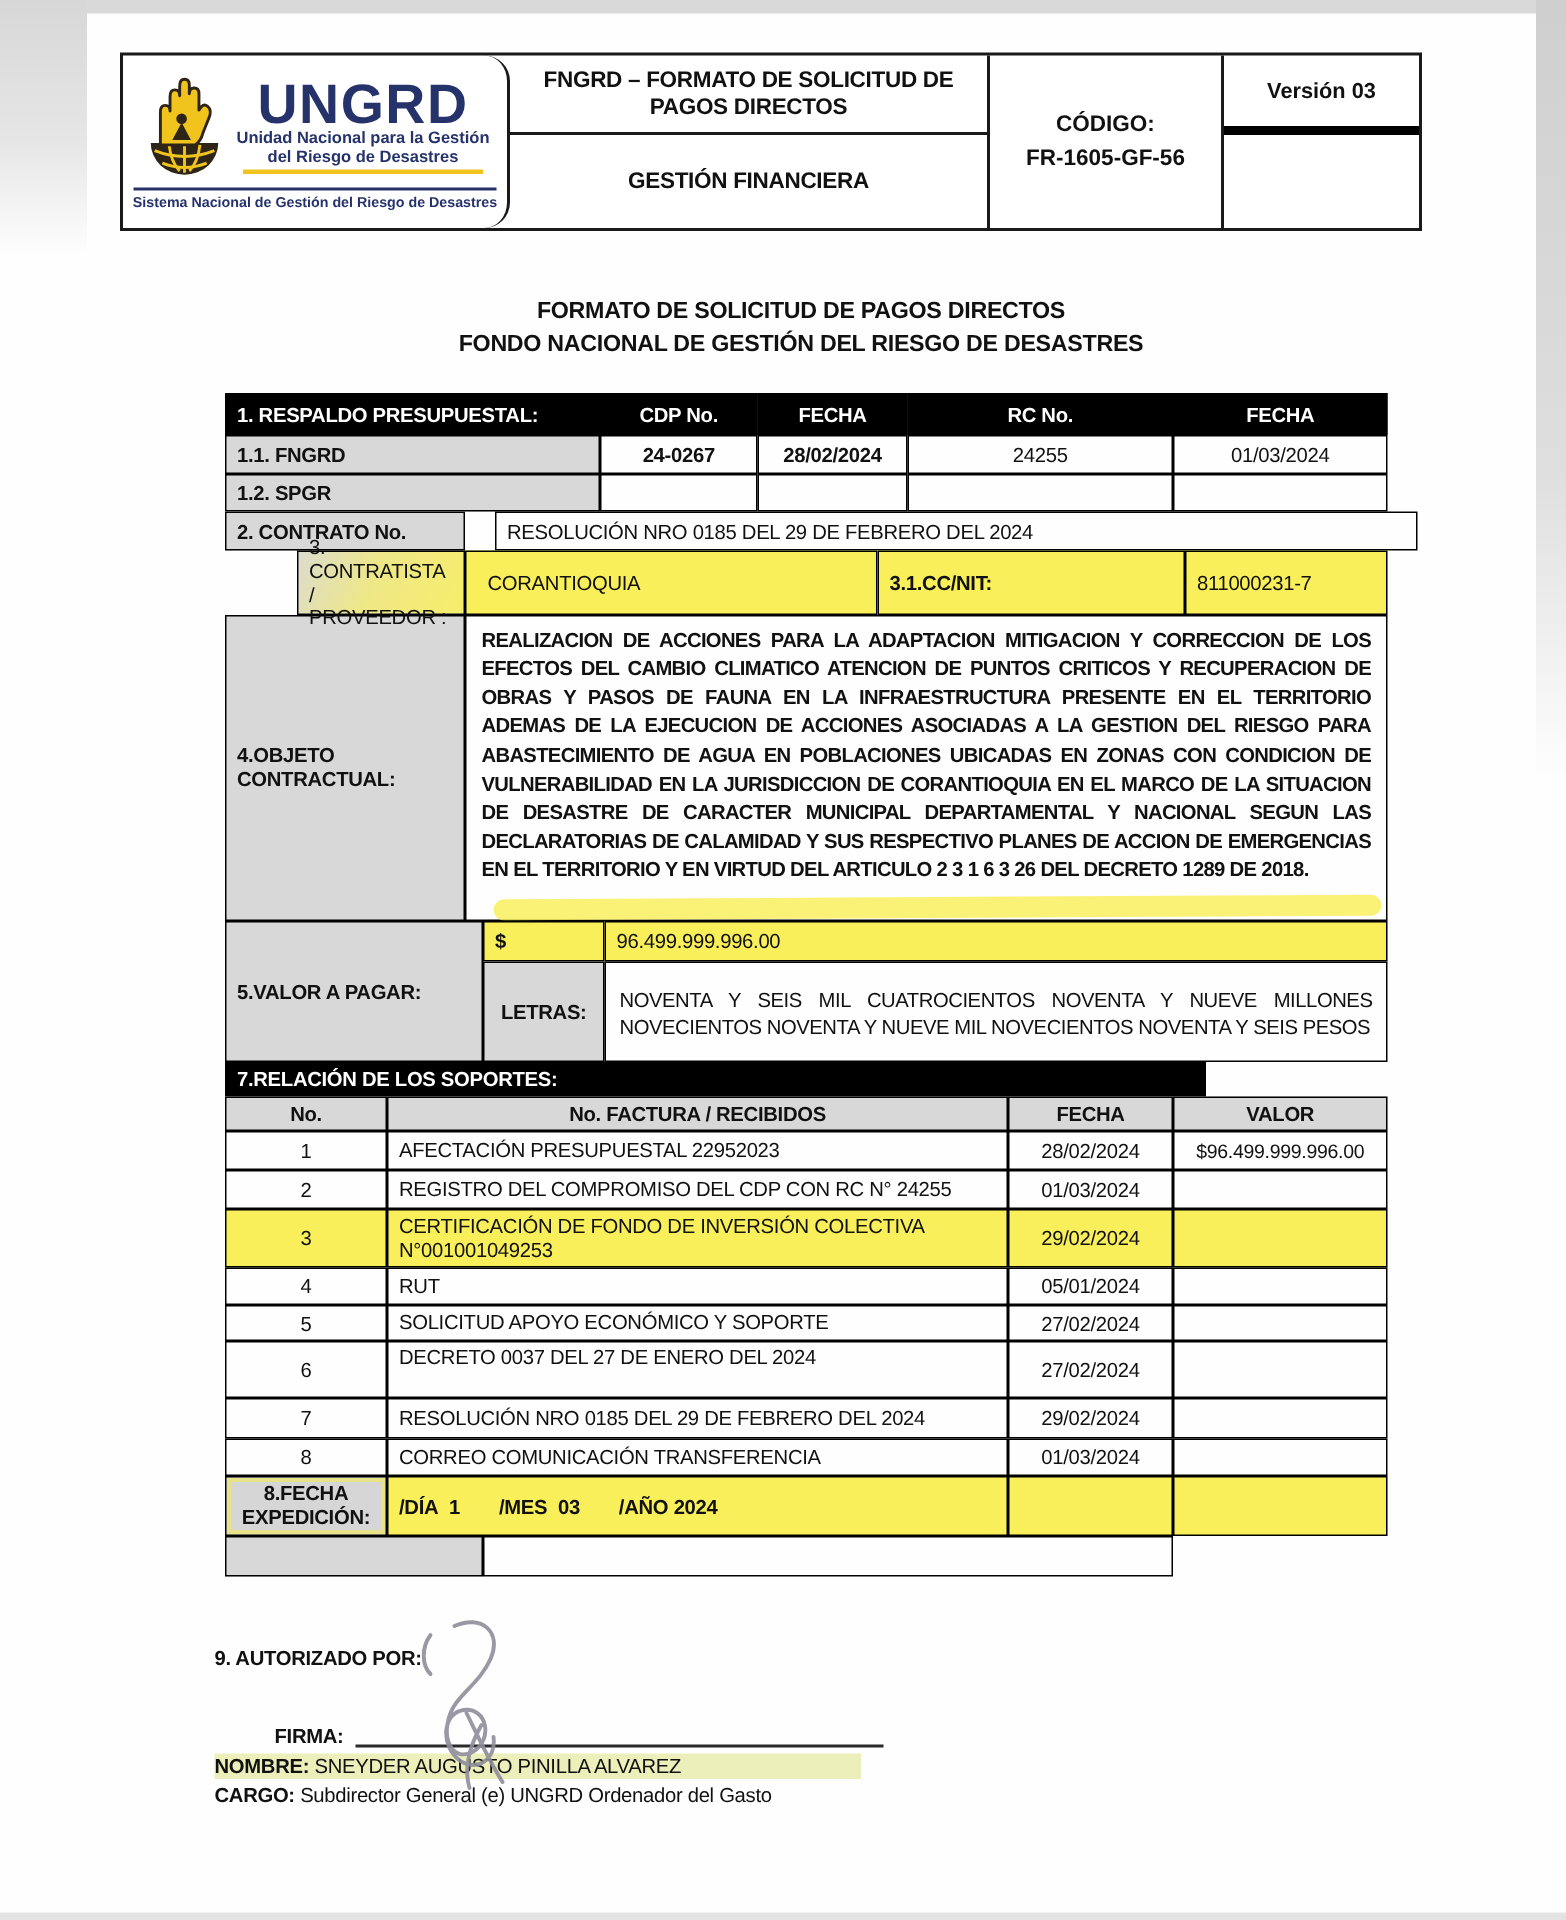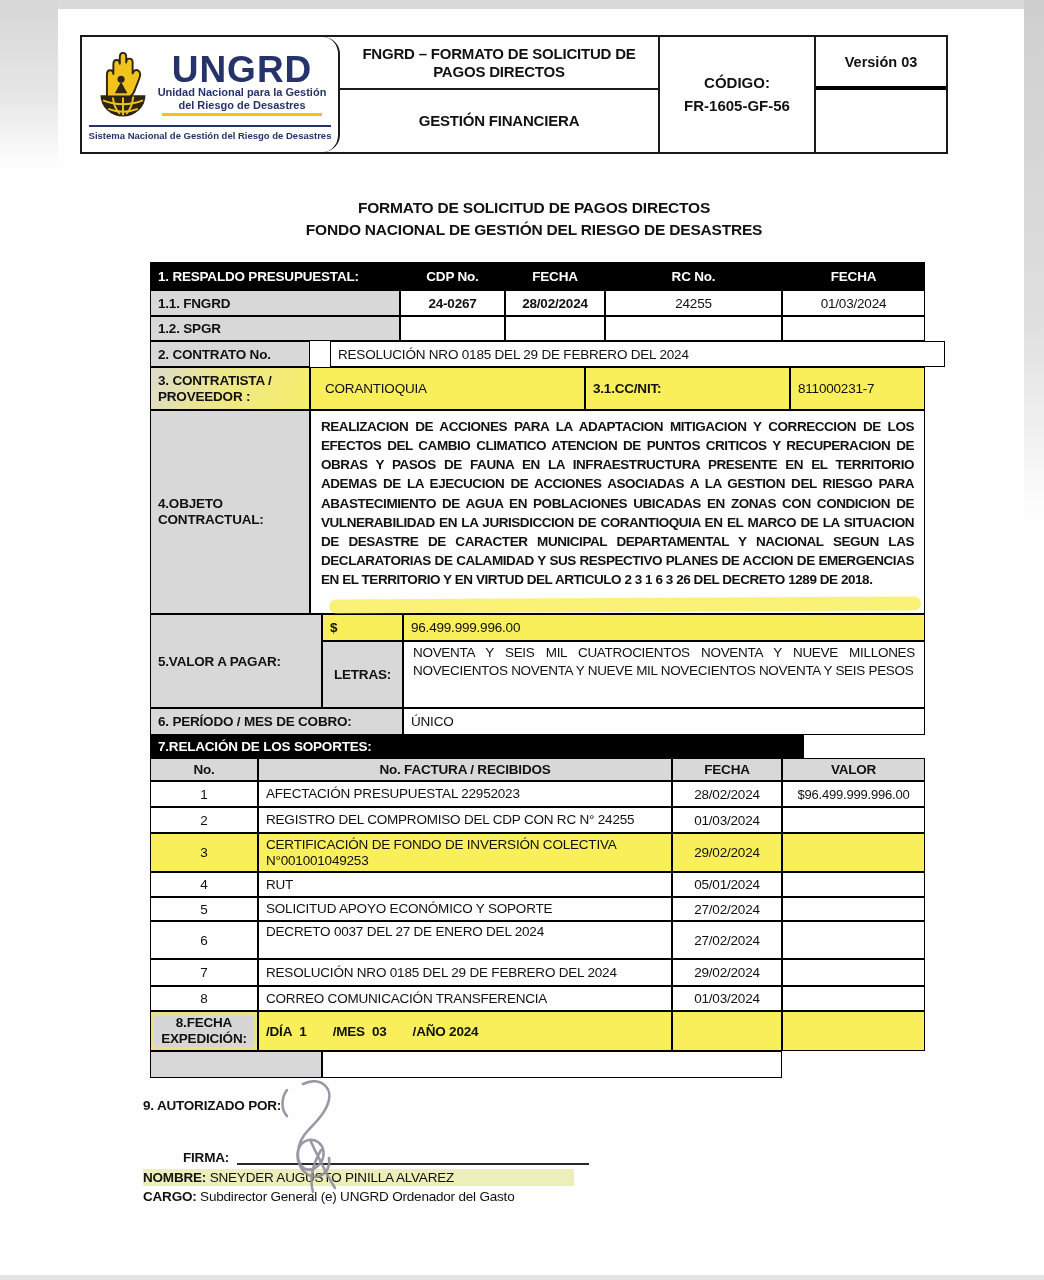--- a/index.html
+++ b/index.html
@@ -30,50 +30,50 @@
   .logo-sub{font-size:11px;font-weight:bold;color:#26336b;text-align:center;line-height:1.15;}
   .logo-goldbar{width:160px;height:3px;background:#f0c41c;margin-top:2px;}
   .logo-sys{font-size:9.5px;font-weight:bold;color:#26336b;margin-top:4px;border-top:2px solid #26336b;padding-top:3px;}
   .title-cell{display:grid;grid-template-rows:53px 1fr;}
   .title-top,.title-bottom{display:flex;align-items:center;justify-content:center;text-align:center;
     font-weight:bold;font-size:15px;letter-spacing:-0.2px;line-height:1.2;padding:0 14px;}
   .title-top{border-bottom:2px solid #1a1a1a;}
   .code-cell{display:flex;flex-direction:column;align-items:center;justify-content:center;
     font-weight:bold;font-size:15px;line-height:1.5;}
   .ver-cell{display:grid;grid-template-rows:53px 1fr;}
-  .ver-top{display:flex;align-items:center;justify-content:center;font-weight:bold;font-size:14.5px;border-bottom:4px solid #000000;}
+  .ver-top{display:flex;align-items:center;justify-content:center;font-weight:bold;font-size:14.5px;border-bottom:6px solid #000000;}
   .ver-bottom{display:flex;align-items:center;justify-content:center;font-size:13.5px;}
 
   
   .doc-title{position:absolute;left:134px;top:197px;width:800px;text-align:center;
     font-weight:bold;font-size:15.5px;letter-spacing:-0.2px;line-height:1.45;}
 
   
   .form{position:absolute;left:150px;top:262px;width:654px;font-size:13.5px;letter-spacing:-0.2px;}
   .tbl{display:grid;}
   .c{border:1px solid #000;display:flex;align-items:center;padding:1px 7px;box-sizing:border-box;min-width:0;}
   .c.center{justify-content:center;text-align:center;padding:1px 2px;}
   .lbl{font-weight:bold;background:#d8d8d8;}
   .dark{background:#000;color:#fff;font-weight:bold;}
   .val{font-weight:normal;}
   .bold{font-weight:bold;}
   .hl{background:#f8ef5a;}
   .s1{grid-template-columns:250px 105px 100px 177px 143px;grid-template-rows:28px 26px 25px;}
   .s2{grid-template-columns:160px 615px;grid-template-rows:26px;gap:20px;}
   .s3{grid-template-columns:160px 275px 205px 135px;grid-template-rows:43px;position:relative;}
-  .s3 .lbl3{background:linear-gradient(115deg,#dcdccf 0%,#eee788 45%,#f6ee69 100%);font-weight:bold;line-height:1.15;}
+  .s3 .lbl3{background:linear-gradient(115deg,#dcdccf 0%,#eee788 45%,#f6ee69 100%);font-weight:normal;line-height:1.15;margin-left:48px;}
   .s4{grid-template-columns:160px 615px;grid-template-rows:204px;}
   .obj-lbl{align-items:center;font-weight:bold;line-height:1.2;}
   .obj-val{position:relative;font-weight:bold;font-size:13.5px;letter-spacing:-0.45px;
     text-align:justify;line-height:1.42;padding:6px 10px;display:block;}
   .obj-swipe{position:absolute;left:18px;right:3px;bottom:1px;height:14px;background:rgba(248,238,74,0.75);
     border-radius:8px;transform:rotate(-0.3deg);}
   .s5{grid-template-columns:172px 81px 522px;grid-template-rows:27px 67px;}
   .s5 .vlbl{grid-row:1 / span 2;}
-  .letters-val{font-weight:normal;text-align:justify;line-height:1.35;padding:2px 9px;display:block;letter-spacing:-0.3px;}
+  .letters-val{font-weight:normal;text-align:justify;line-height:1.35;padding:16px 9px;display:block;letter-spacing:-0.3px;}
   .s6{grid-template-columns:253px 522px;grid-template-rows:27px;}
   .s7bar{border:1px solid #000;background:#000;color:#fff;font-weight:bold;height:23px;
     display:flex;align-items:center;padding:0 7px;box-sizing:border-box;}
   .s7{grid-template-columns:108px 414px 110px 143px;
       grid-template-rows:23px 26px 26px 39px 25px 24px 38px 27px 25px 40px;}
   .s7 .hdr{background:#d8d8d8;font-weight:bold;justify-content:center;text-align:center;}
   .row{display:contents;}
   .desc{font-weight:normal;line-height:1.15;}
   .exp-lbl{font-weight:bold;text-align:center;justify-content:center;line-height:1.15;
     background:rgba(208,208,208,0.88);box-shadow:0 0 0 3px rgba(248,238,74,0.55) inset;}
@@ -189,24 +189,20 @@
     </div>
 
     <div class="tbl s5">
       <div class="c lbl vlbl">5.VALOR A PAGAR:</div>
       <div class="c hl bold">$</div>
       <div class="c hl val">96.499.999.996.00</div>
       <div class="c lbl center">LETRAS:</div>
       <div class="c letters-val">NOVENTA Y SEIS MIL CUATROCIENTOS NOVENTA Y NUEVE MILLONES NOVECIENTOS NOVENTA Y NUEVE MIL NOVECIENTOS NOVENTA Y SEIS PESOS</div>
     </div>
 
-    <div class="tbl s6">
-      <div class="c lbl">6. PERÍODO / MES DE COBRO:</div>
-      <div class="c val">ÚNICO</div>
-    </div>
 
     <div class="s7bar">7.RELACIÓN DE LOS SOPORTES:</div>
     <div class="tbl s7">
       <div class="c hdr">No.</div>
       <div class="c hdr">No. FACTURA / RECIBIDOS</div>
       <div class="c hdr">FECHA</div>
       <div class="c hdr">VALOR</div>
 
       <div class="row">
         <div class="c center val">1</div>

